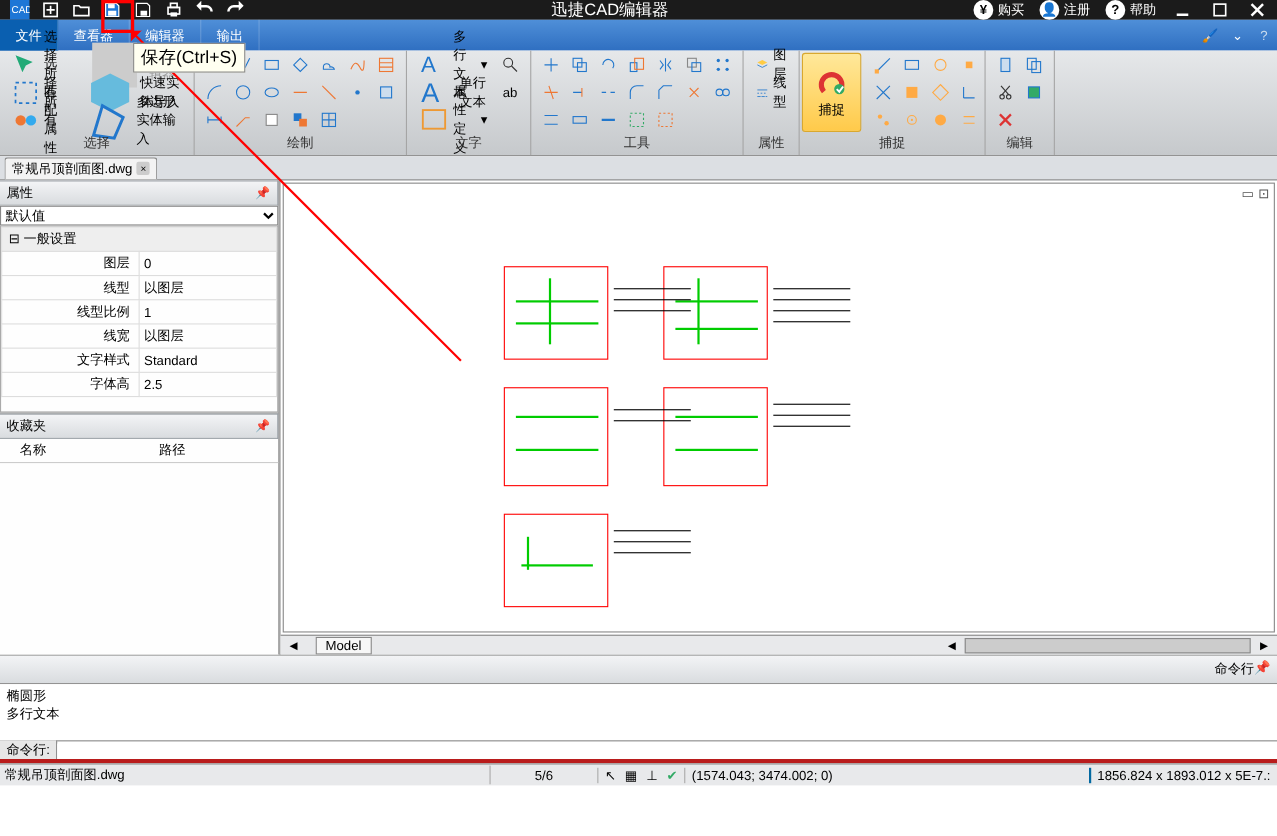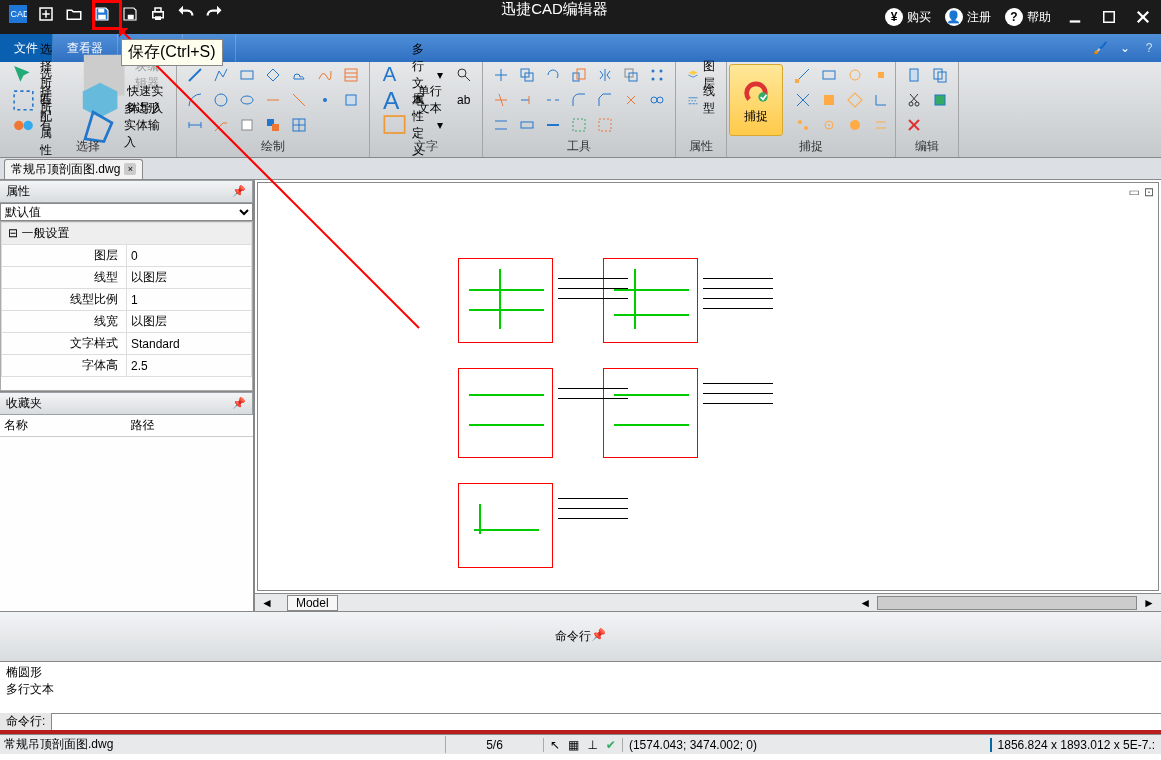--- a/index.html
+++ b/index.html
@@ -1,19 +1,19 @@
 <!DOCTYPE html>
 <html><head>
 <meta charset="utf-8">
 <style>
 * { margin:0; padding:0; box-sizing:border-box; font-family:"Microsoft YaHei",sans-serif; font-size:12px; }
 body { background:#fff; width:1161px; height:760px; overflow:hidden; position:relative; }
 
 
-.titlebar { height:34px; background:#1b1b1b; display:flex; color:#fff; padding:0 4px; }
+.titlebar { height:18px; background:#1b1b1b; display:flex; align-items:center; color:#fff; padding:0 4px; }
 .titlebar .tb-icon { width:28px; height:28px; display:flex; align-items:center; justify-content:center; cursor:pointer; }
 .titlebar .tb-icon svg { width:18px; height:18px; }
 .titlebar .title { flex:1; text-align:center; font-size:15px; }
 .titlebar .right { display:flex; align-items:center; gap:6px; }
 .titlebar .right .btn { display:flex; align-items:center; gap:4px; cursor:pointer; font-size:13px; padding:2px 4px;}
 .titlebar .right .circ { width:18px; height:18px; border-radius:50%; background:#fff; color:#000; display:flex; align-items:center; justify-content:center; font-weight:bold; font-size:12px;}
 .red-box { border:3px solid red; width:30px; height:30px; position:absolute; left:92px; top:0; pointer-events:none; }
 
 
 .menubar { height:28px; background:linear-gradient(#4f8fd8,#2f6fc1); display:flex; align-items:stretch; color:#fff; }
@@ -44,31 +44,31 @@
 .panel-head { background:linear-gradient(#f3f4f6,#d9dcdf); border:1px solid #9aa0a6; border-left:none; padding:2px 6px; display:flex; align-items:center; justify-content:space-between;}
 .panel-head .pin { font-size:11px; color:#444; }
 select.full { width:100%; border:1px solid #888; background:#fff; height:18px; font-size:12px; }
 .prop-grid { border:1px solid #aaa; overflow:auto; height:170px; position:relative;}
 .prop-grid table { width:100%; border-collapse:collapse; table-layout:fixed;}
 .prop-grid td { border:1px solid #ddd; padding:2px 4px; height:20px; font-size:12px;}
 .prop-grid td.lbl { width:50%; text-align:right; padding-right:8px; }
 .prop-grid .section td { background:#eee; text-align:left; padding-left:6px;}
 .fav { border-top:1px solid #888;}
 .fav-head { display:flex; border-bottom:1px solid #ccc;}
-.fav-head div { flex:1; padding:2px 4px; }
+.fav-head div { flex:1; padding:2px 18px; }
 
 .canvas-wrap { flex:1; display:flex; flex-direction:column; border-left:1px solid #888;}
 .canvas-area { flex:1; background:#fff; position:relative; overflow:hidden; border:1px solid #888; margin:2px;}
 .mockdraw { position:absolute; border:1px solid red; }
 .mockdraw .g { position:absolute; background:#0c0; }
 .scroll-h { height:18px; background:#e8e9eb; border-top:1px solid #888; display:flex; align-items:center;}
 .model-tab { background:#f7f7f7; border:1px solid #888; padding:0 8px; margin-left:8px;}
 
 
-.cmd-head { background:linear-gradient(#f3f4f6,#d9dcdf); border-top:1px solid #888; border-bottom:1px solid #888; padding:16px 6px; display:flex; justify-content:center;}
+.cmd-head { background:linear-gradient(#f3f4f6,#d9dcdf); border-top:1px solid #888; border-bottom:1px solid #888; padding:4px 6px; display:flex; justify-content:flex-end;}
 .cmd-body { height:52px; background:#fff; border-bottom:1px solid #888; padding:2px 6px; overflow:auto;}
 .cmd-input-row { height:20px; border-bottom:4px solid #b91c1c; display:flex; align-items:flex-end;}
 .cmd-input-row .lbl { background:#e7e7e7; border-right:1px solid #888; padding:0 6px;}
 .cmd-input-row input { flex:1; border:none; outline:none; padding:0 4px; font-size:12px;}
 
 .status { height:20px; background:#e8e9eb; border-top:1px solid #888; display:flex; align-items:center; font-size:11px;}
 .status .cell1 { width:446px; padding:0 4px; border-right:1px solid #aaa;}
 .status .cell2 { width:98px; text-align:center; border-right:1px solid #aaa;}
 .status .cell3 { display:flex; align-items:center; gap:8px; padding:0 6px; border-right:1px solid #aaa;}
 .status .cell4 { flex:1; padding:0 6px;}

